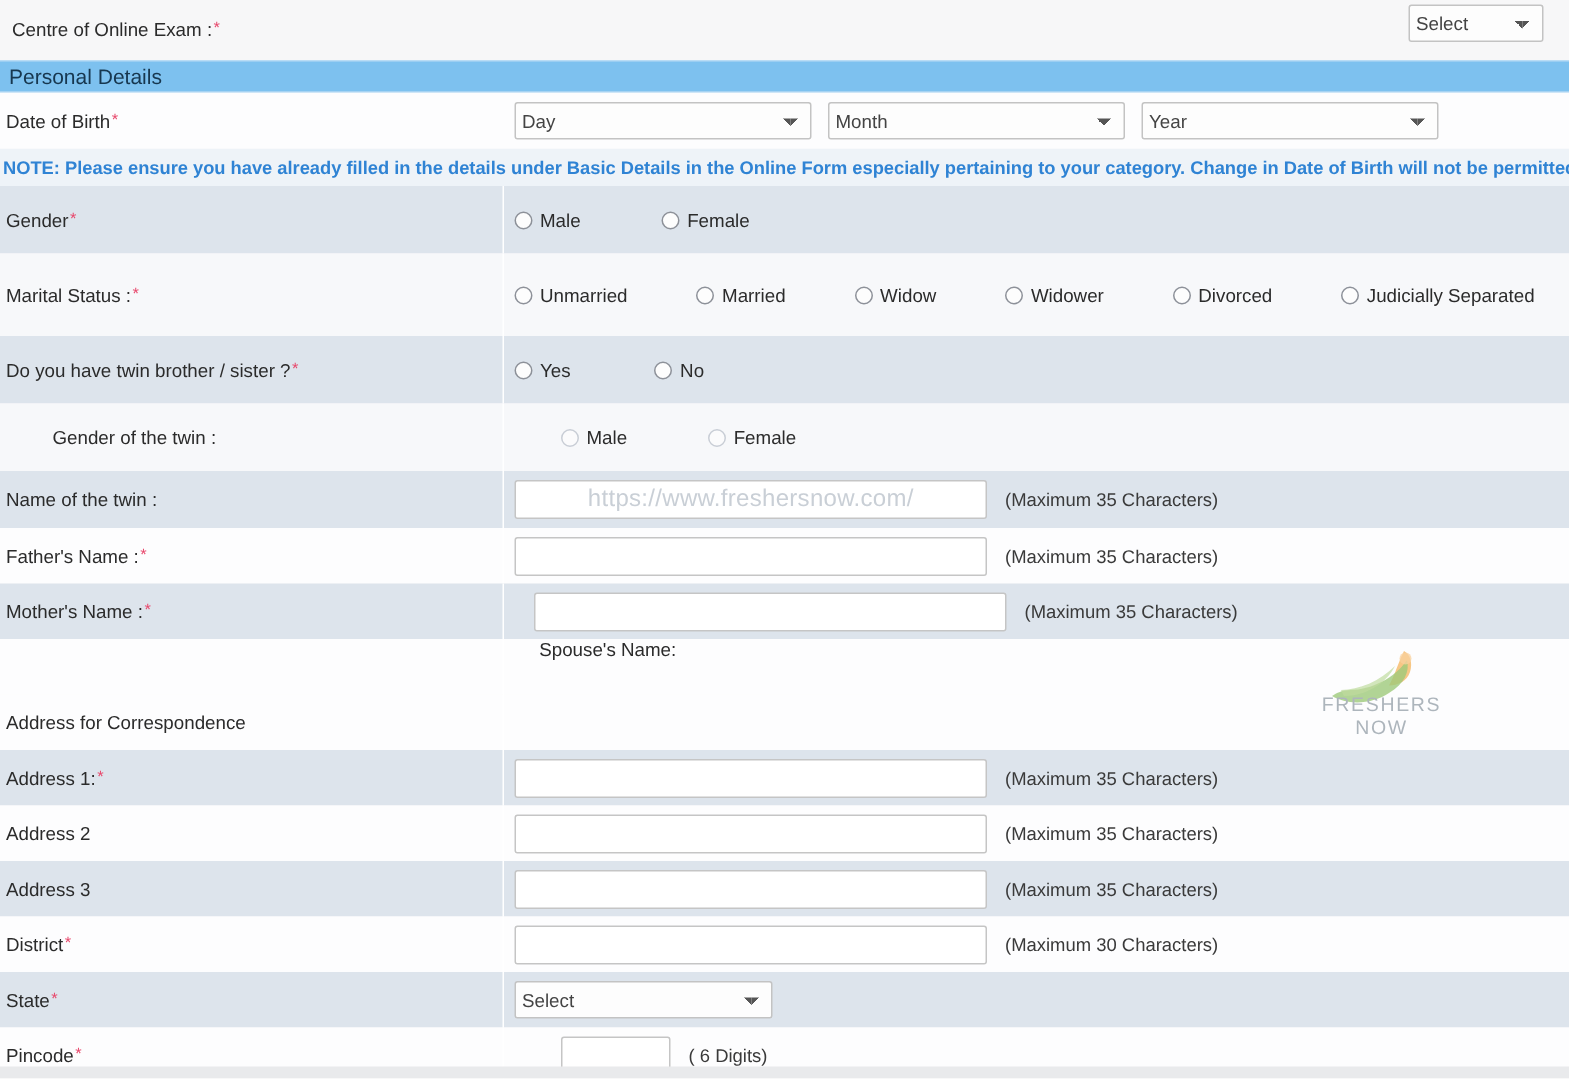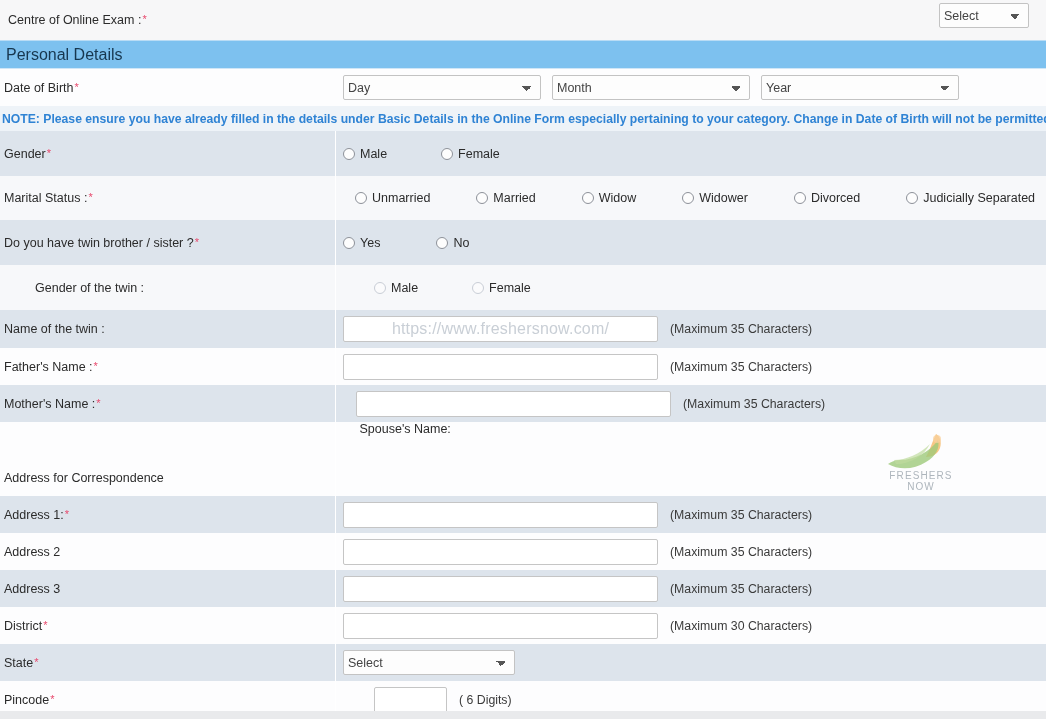--- a/index.html
+++ b/index.html
@@ -37,26 +37,26 @@
     color: #2b2b2b;
   }
   .top-row .select-wrap {
     position: absolute;
     right: 17px;
     top: 3px;
   }
 
   
   .section-header {
-    height: 29px;
+    height: 22px;
     background: #7dc1ef;
     display: flex;
     align-items: center;
     color: #17374f;
-    font-size: 16px;
+    font-size: 14px;
     padding-left: 6px;
     box-sizing: border-box;
     border-top: 1px solid #b9dcf5;
     border-bottom: 1px solid #cfe6f7;
   }
 
   
   .row {
     display: flex;
     align-items: center;
@@ -214,21 +214,21 @@
     width: 82px;
     height: 62px;
     opacity: 0.72;
     pointer-events: none;
   }
   .logo-wm .logo-caption {
     position: absolute;
     left: 0; right: 0;
     bottom: 0;
     text-align: center;
-    font-size: 10px;
+    font-size: 13px;
     letter-spacing: 1.1px;
     color: #8f9aa3;
     font-family: "Liberation Sans", sans-serif;
   }
 
   .bottom-strip {
     position: absolute;
     left: 0; right: 0;
     bottom: 0;
     height: 8px;
@@ -290,21 +290,21 @@
           <span>Male</span>
         </label>
         <label class="radio-item">
           <span class="radio-dot"></span>
           <span>Female</span>
         </label>
       </div>
     </div>
   </div>
 
-  <div class="row light" style="height:44px;gap:12px;">
+  <div class="row light" style="height:55px;">
     <div class="cell-label">
       <span>Marital Status :</span><span class="req">*</span>
     </div>
     <div class="divider"></div>
     <div class="cell-field">
       <div class="radio-group gap-marital">
         <label class="radio-item">
           <span class="radio-dot"></span>
           <span>Unmarried</span>
         </label>

